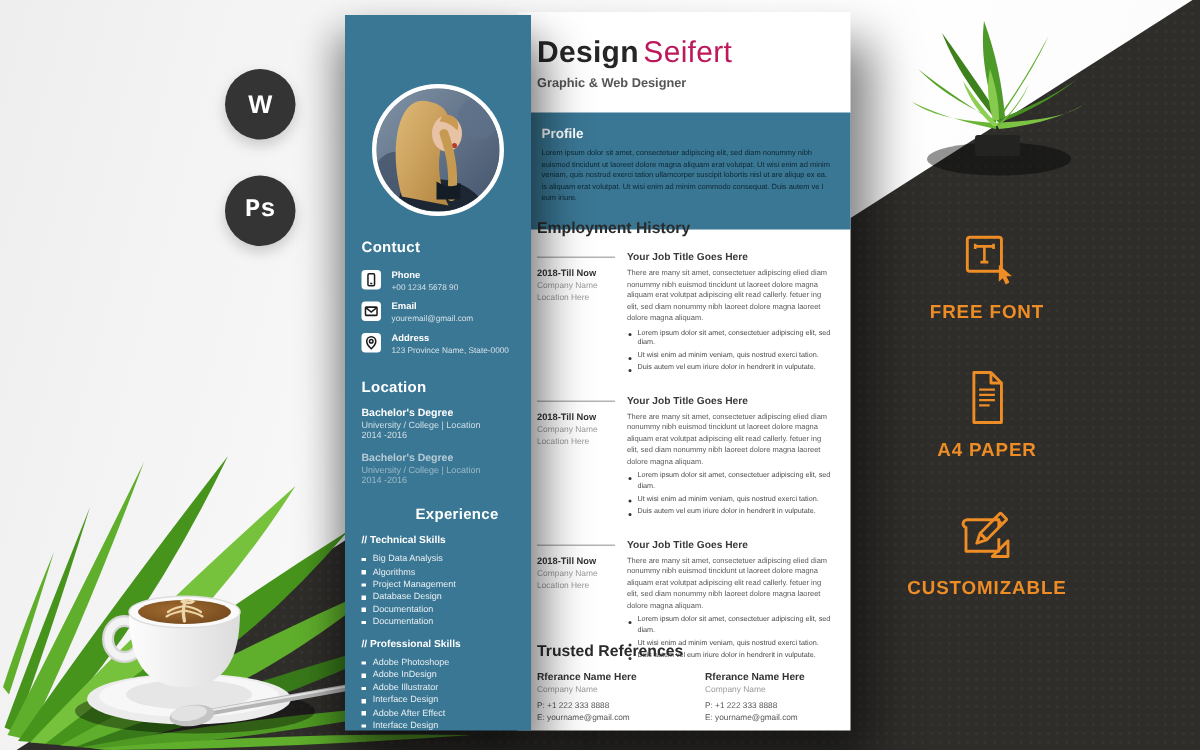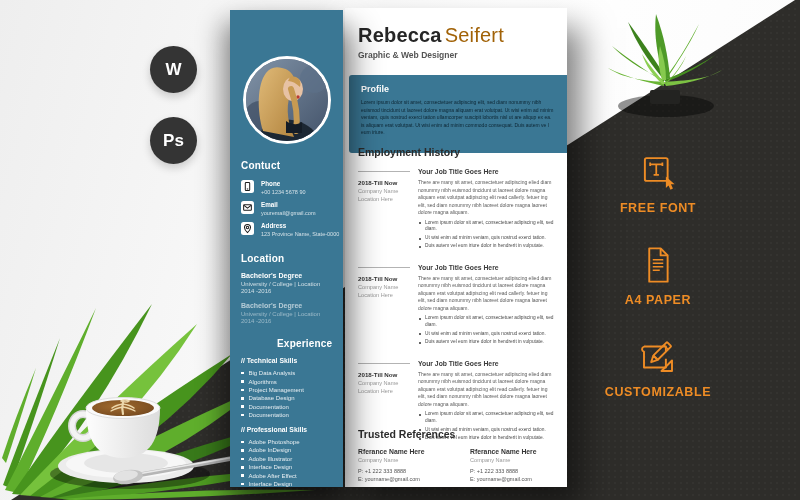--- a/index.html
+++ b/index.html
@@ -10,21 +10,21 @@
   .dark-bg{position:absolute;inset:0;background:#2e2d2a;
     clip-path:polygon(795px 0,800px 0,800px 500px,11px 500px);}
   .dark-bg::after{content:"";position:absolute;inset:0;
     background-image:radial-gradient(rgba(255,255,255,.028) 1px,transparent 1.4px);
     background-size:6px 6px;}
   
   .badge{position:absolute;width:47px;height:47px;border-radius:50%;background:#343434;
     color:#fff;display:flex;align-items:center;justify-content:center;
     font-weight:bold;font-size:17px;box-shadow:0 4px 9px rgba(0,0,0,.18);z-index:6;}
   
-  .sidebar{position:absolute;left:230px;top:10px;width:113px;height:477px;background:#3a7794;
+  .sidebar{position:absolute;left:230px;top:10px;width:124px;height:477px;background:#3a7794;
     color:#fff;padding:0 11px;box-sizing:border-box;z-index:5;
     box-shadow:-9px 12px 24px rgba(0,0,0,.32),10px 18px 28px rgba(0,0,0,.45);}
   .page{position:absolute;left:345px;top:8px;width:222px;height:479px;background:#fff;
     box-sizing:border-box;z-index:4;box-shadow:14px 20px 30px rgba(0,0,0,.5);}
   .photo{width:88px;height:88px;border-radius:50%;margin:46px auto 0;border:3px solid #fff;
     box-sizing:border-box;overflow:hidden;background:#55687e;}
   .photo svg{display:block;}
   .sb-h{font-size:10px;font-weight:bold;margin:16px 0 0;letter-spacing:.2px;}
   .c-list{margin-top:9px;}
   .c-item{display:flex;margin-bottom:6px;}
@@ -36,21 +36,21 @@
   .edu-entry.dim{opacity:.62;}
   .edu-deg{font-size:7px;font-weight:bold;}
   .edu-school{font-size:6px;color:rgba(255,255,255,.75);margin-top:2px;}
   .edu-years{font-size:6px;color:rgba(255,255,255,.75);margin-top:1px;}
   .skill-title{font-size:6.8px;font-weight:bold;margin:8px 0 6px;}
   .skill{display:flex;align-items:center;margin-bottom:2.4px;font-size:6px;color:rgba(255,255,255,.88);}
   .skill::before{content:"";width:2.5px;height:2.5px;background:#fff;margin-right:5px;flex:none;}
   
   .name{position:absolute;left:13px;top:16px;font-size:20px;color:#262626;letter-spacing:.2px;}
   .name .first{font-weight:800;}
-  .name .last{font-weight:400;color:#a16207;margin-left:3px;}
+  .name .last{font-weight:400;color:#be185d;margin-left:3px;}
   .subtitle{position:absolute;left:13px;top:42px;font-size:8.5px;font-weight:600;color:#555;}
   .profile{position:absolute;left:4px;right:0;top:67px;height:78px;background:#3a7794;
     border-radius:3px 0 0 3px;padding:9px 12px 0;box-sizing:border-box;}
   .profile h3{margin:0 0 5px;font-size:9px;font-weight:bold;color:#fff;}
   .profile p{margin:0;font-size:5px;line-height:1.5;color:#0d2633;}
   
   .employment{position:absolute;left:13px;right:12px;top:138px;}
   .sec-h{font-size:10.5px;font-weight:bold;color:#2b2b2b;margin:0 0 10px;}
   .entry-head{display:flex;align-items:center;margin-bottom:4px;}
   .rule{width:52px;height:1px;background:#b3b3b3;margin-right:8px;flex:none;}
@@ -147,21 +147,21 @@
     <path d="M66,70 C84,46 92,30 101,14 C90,38 78,54 68,70 Z" fill="#5fae2c"></path>
     <path d="M66,70 C58,40 56,22 58,4 C66,26 70,46 72,68 Z" fill="#4e9a28"></path>
     <path d="M64,74 C54,64 48,56 44,44 C52,56 60,66 68,74 Z" fill="#8ccf52"></path>
     <path d="M68,74 C78,64 84,56 88,46 C82,58 74,68 66,74 Z" fill="#71b83a"></path>
     <path d="M64,70 C60,56 60,46 62,36 C66,48 68,58 68,70 Z" fill="#86ca4e"></path>
   </svg>
 
   <div class="badge" style="left:150px;top:46px;">
       <span>W</span>
     </div>
-  <div class="badge" style="left:150px;top:117px;">
+  <div class="badge" style="left:150px;top:117px;font-family:Liberation Mono, monospace;">
       <span>Ps</span>
     </div>
 
   <div class="sidebar">
     <div class="photo">
       <svg width="82" height="82" viewBox="0 0 82 82">
         <defs>
           <linearGradient id="phBg" x1="0" y1="0" x2="1" y2="1">
             <stop offset="0" stop-color="#8294a8"></stop>
               <stop offset="1" stop-color="#43536a"></stop>
@@ -248,21 +248,21 @@
     <div class="skill">Adobe Photoshope</div>
     <div class="skill">Adobe InDesign</div>
     <div class="skill">Adobe Illustrator</div>
     <div class="skill">Interface Design</div>
     <div class="skill">Adobe After Effect</div>
     <div class="skill">Interface Design</div>
   </div>
 
   <div class="page">
     <div class="name">
-      <span class="first">Rebecca</span><span class="last">Seifert</span>
+      <span class="first">Design</span><span class="last">Seifert</span>
     </div>
     <div class="subtitle">Graphic &amp; Web Designer</div>
 
     <div class="profile">
       <h3>Profile</h3>
       <p>Lorem ipsum dolor sit amet, consectetuer adipiscing elit, sed diam nonummy nibh euismod tincidunt ut laoreet dolore magna aliquam erat volutpat. Ut wisi enim ad minim veniam, quis nostrud exerci tation ullamcorper suscipit lobortis nisl ut are aliqup ex ea. is aliquam erat volutpat. Ut wisi enim ad minim commodo consequat. Duis autem ve l eum iriure.</p>
     </div>
 
     <div class="employment">
       <h2 class="sec-h">Employment History</h2>

